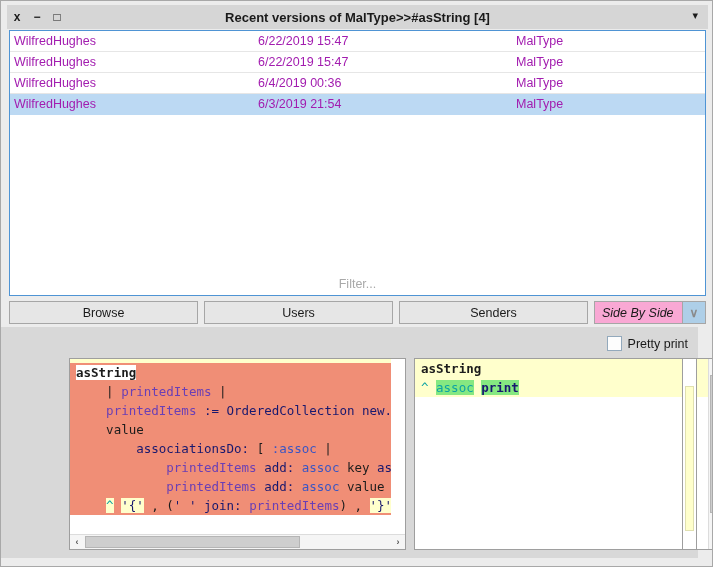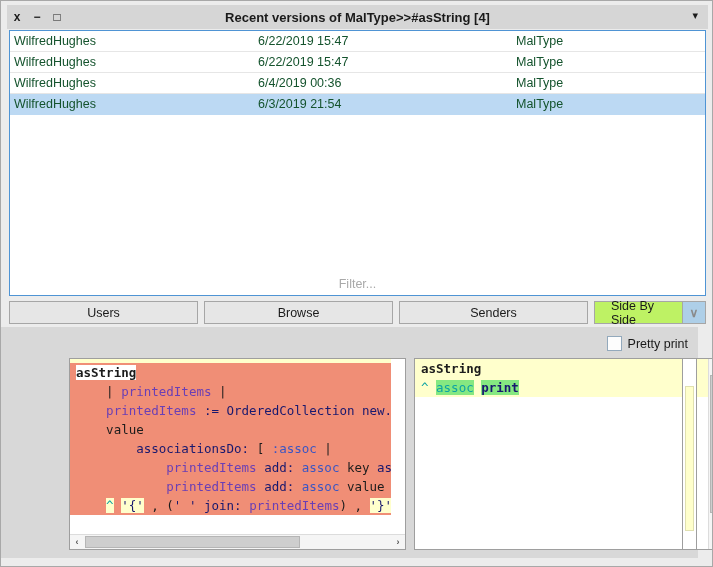--- a/index.html
+++ b/index.html
@@ -6,31 +6,31 @@
   #window{position:relative;width:713px;height:567px;background:#ececec;border:1px solid #a8a8a8;box-sizing:border-box;overflow:hidden;}
 
   
   #titlebar{position:absolute;left:6px;top:4px;width:701px;height:24px;background:#d6d6d6;display:flex;align-items:center;}
   .win-ctl{width:20px;text-align:center;font-size:12px;font-weight:bold;color:#1a1a1a;cursor:default;}
   #title-text{position:absolute;left:0;right:0;text-align:center;font-size:13px;font-weight:600;color:#1a1a1a;pointer-events:none;}
   #title-caret{position:absolute;right:10px;top:4px;font-size:11px;color:#1a1a1a;}
 
   
   #version-list{position:absolute;left:8px;top:29px;width:697px;height:266px;background:#fff;border:1px solid var(--focus-border);box-sizing:border-box;}
-  .vrow{display:grid;grid-template-columns:244px 258px auto;height:20px;line-height:20px;font-size:12.5px;color:#14532d;border-bottom:1px solid #e6e6e6;}
+  .vrow{display:grid;grid-template-columns:244px 258px auto;height:20px;line-height:20px;font-size:12.5px;color:#a21caf;border-bottom:1px solid #e6e6e6;}
   .vrow>div{padding-left:4px;overflow:hidden;white-space:nowrap;}
   .vrow.selected{background:var(--sel-blue);border-bottom-color:var(--sel-blue);}
   #filter-input{position:absolute;left:1px;right:1px;bottom:1px;height:18px;border:0;outline:none;text-align:center;font-size:12.5px;color:#555;background:transparent;font-family:"Liberation Sans",sans-serif;}
   #filter-input::placeholder{color:#a9a9a9;}
 
   
   #toolbar{position:absolute;left:8px;top:300px;width:697px;height:23px;display:flex;}
   .tbtn{flex:1;margin-right:6px;background:#e6e6e6;border:1px solid #a6a6a6;font-size:12.5px;color:#1a1a1a;font-family:"Liberation Sans",sans-serif;cursor:pointer;padding:0;}
   #view-dropdown{width:112px;display:flex;}
-  #view-field{flex:1;background:#bef264;border:1px solid #a6a6a6;font-size:12.5px;color:#1a1a1a;display:flex;align-items:center;padding-left:16px;box-sizing:border-box;}
+  #view-field{flex:1;background:#f9a8d4;border:1px solid #a6a6a6;font-size:12.5px;color:#1a1a1a;display:flex;align-items:center;padding-left:7px;box-sizing:border-box;font-style:italic;}
   #view-caret{width:22px;background:var(--chev-blue);border:1px solid #a6a6a6;border-left:0;display:flex;align-items:center;justify-content:center;color:#8a8a8a;font-weight:bold;font-size:12px;cursor:pointer;}
 
   
   #diff-panel{position:absolute;left:0;top:326px;width:697px;height:231px;background:#d8d8d8;}
   #pretty-row{position:absolute;right:10px;top:9px;display:flex;align-items:center;}
   #pretty-checkbox{width:13px;height:13px;background:#fdfdfd;border:1px solid #93a9bc;margin-right:6px;}
   #pretty-label{font-size:12.5px;color:#1a1a1a;}
 
   .pane{position:absolute;top:31px;height:192px;background:#fff;border:1px solid #9e9e9e;box-sizing:border-box;overflow:hidden;margin-left:48px;}
   #left-pane{left:20px;width:337px;}
@@ -98,22 +98,22 @@
           <div>WilfredHughes</div>
           <div>6/3/2019 21:54</div>
           <div>MalType</div>
         </div>
       </div>
     <input id="filter-input" placeholder="Filter..." style="">
   </div>
 
   <div id="toolbar">
 
-    <button class="tbtn">Users</button>
-      <button class="tbtn">Browse</button>
+    <button class="tbtn">Browse</button>
+      <button class="tbtn">Users</button>
       <button class="tbtn">Senders</button>
       <div id="view-dropdown">
       <div id="view-field">Side By Side</div>
       <div id="view-caret">∨</div>
     </div>
   </div>
 
   <div id="diff-panel">
     <div id="pretty-row">
       <div id="pretty-checkbox"></div>

